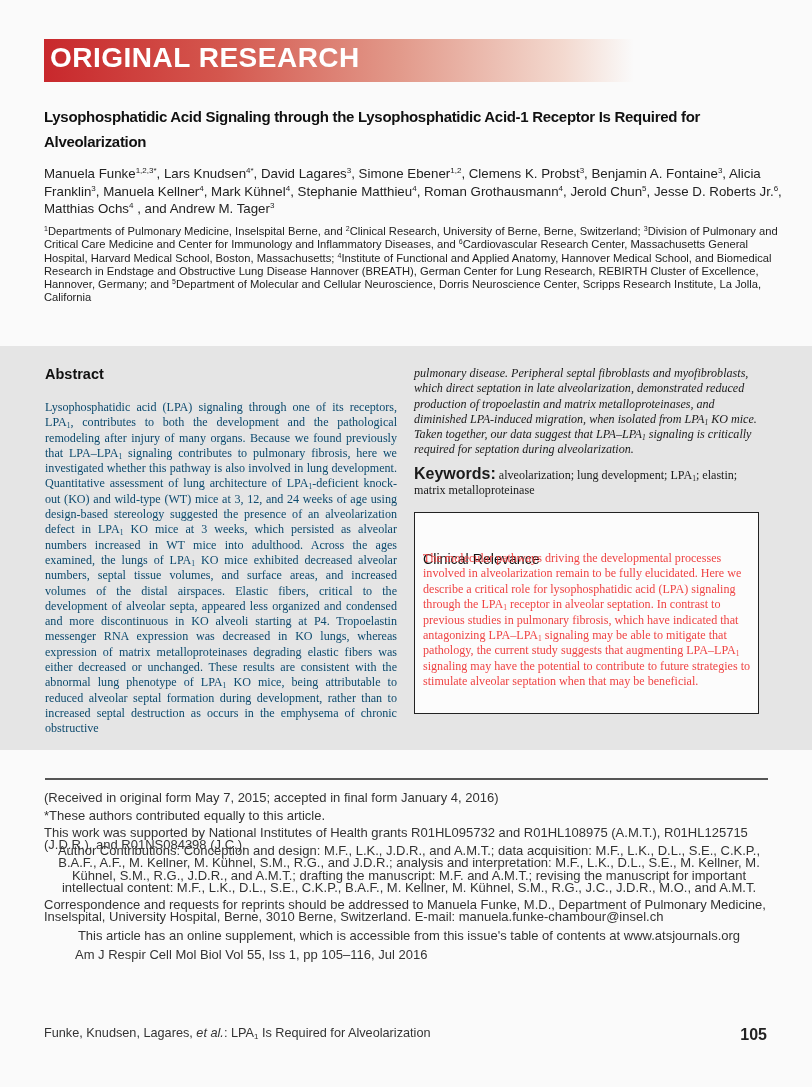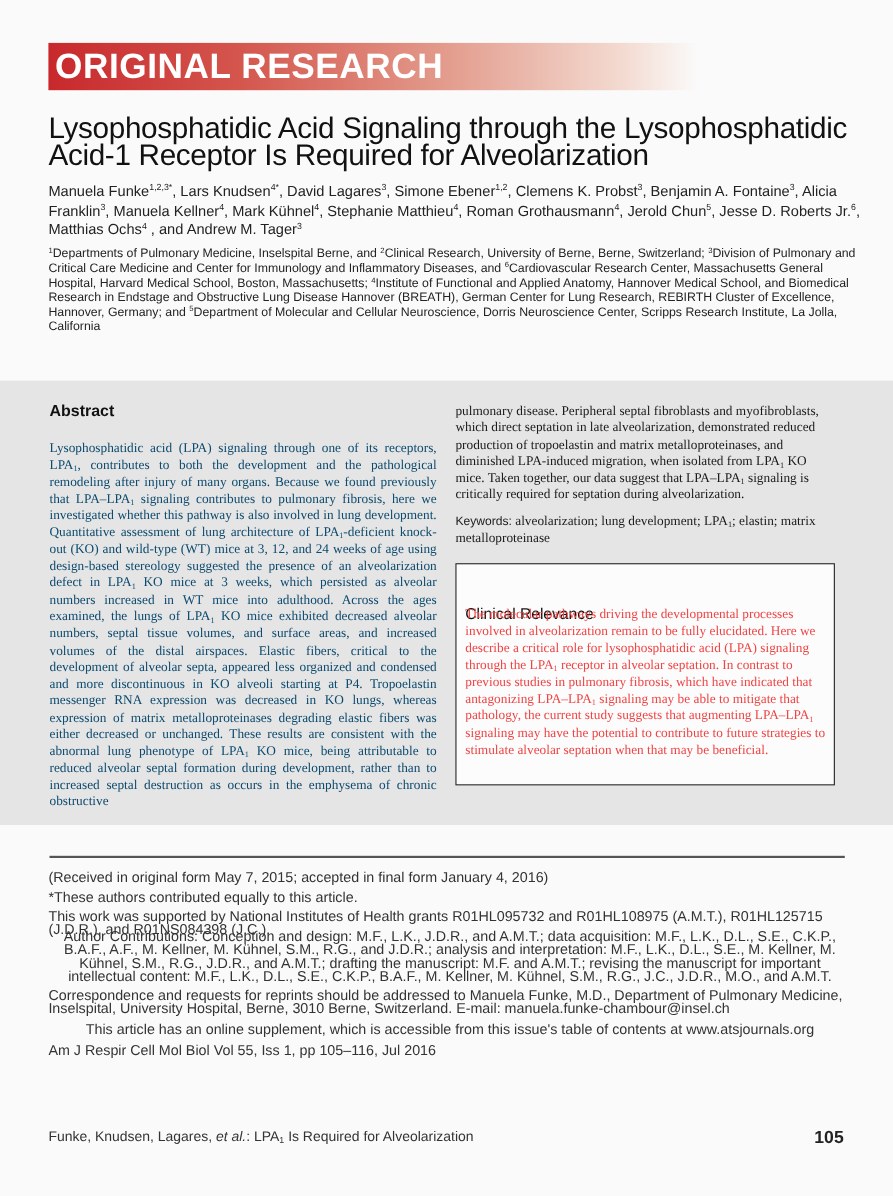--- a/index.html
+++ b/index.html
@@ -4,27 +4,27 @@
 <style>
   * { box-sizing: border-box; margin: 0; padding: 0; }
   html, body { width: 812px; height: 1087px; background: #fafafa; overflow: hidden; }
   body { position: relative; font-family: "Liberation Sans", sans-serif; color: #1a1a1a; }
 
   .banner {
     position: absolute; left: 44px; top: 39px; width: 590px; height: 43px;
     background: linear-gradient(to right, #c8282c 0%, #d4574e 30%, #e2998a 60%, #f3d9cf 88%, #fafafa 100%);
   }
   .banner-text {
-    position: absolute; left: 50px; top: 42px; font-size: 32px; font-weight: bold;
+    position: absolute; left: 50px; top: 42px; font-size: 28px; font-weight: bold;
     color: #ffffff; letter-spacing: 0.5px; font-family: "Liberation Sans", sans-serif; text-align: center;
   }
 
   .title {
     position: absolute; left: 44px; top: 104px; width: 740px;
-    font-size: 27px; font-weight: normal; line-height: 25px; color: #111;
+    font-size: 15px; font-weight: bold; line-height: 25px; color: #111;
     letter-spacing: -0.3px;
   }
 
   .authors {
     position: absolute; left: 44px; top: 165px; width: 740px;
     font-size: 13.3px; line-height: 17.5px; color: #222;
   }
   .authors sup { font-size: 8px; vertical-align: 5px; line-height: 0; }
 
   .affil {
@@ -42,29 +42,29 @@
     position: absolute; left: 45px; top: 366px; font-size: 14.5px; font-weight: bold; color: #111;
   }
 
   .abs-left {
     position: absolute; left: 45px; top: 400px; width: 352px;
     font-family: "Liberation Serif", serif; font-size: 12.1px; line-height: 15.3px; color: #0c4a6e;
     text-align: justify;
   }
   .abs-right {
     position: absolute; left: 414px; top: 366px; width: 348px;
-    font-family: "Liberation Serif", serif; font-size: 12.1px; line-height: 15.3px; color: #1a1a1a;
+    font-family: "Liberation Serif", serif; font-size: 12.1px; line-height: 15.3px; color: #1a1a1a; font-style: italic;
   }
   sub.s { font-size: 7.5px; vertical-align: -2px; line-height: 0; }
 
   .keywords {
     position: absolute; left: 414px; top: 466px; width: 348px;
     font-family: "Liberation Serif", serif; font-size: 12.1px; line-height: 15.3px; color: #1a1a1a;
   }
-  .keywords .kw-label { font-family: "Liberation Sans", sans-serif; font-weight: normal; font-size: 11px; }
+  .keywords .kw-label { font-family: "Liberation Sans", sans-serif; font-weight: bold; font-size: 16px; }
 
   .clin-box {
     position: absolute; left: 414px; top: 512px; width: 345px; height: 202px;
     background: #fcfcfc; border: 1.5px solid #222;
   }
   .clin-heading {
     position: absolute; left: 8px; top: 6px; font-size: 14.2px; font-weight: normal; color: #111; margin-top: 32px;
   }
   .clin-text {
     position: absolute; left: 8px; top: 38px; width: 330px;
@@ -78,21 +78,21 @@
   .foot {
     position: absolute; left: 44px; width: 730px;
     font-size: 13px; line-height: 12.3px; color: #333;
   }
   .foot-received { top: 792px; }
   .foot-equal { top: 810px; }
   .foot-support { top: 827px; }
   .foot-contrib { top: 845px; text-align: center; }
   .foot-corresp { top: 899px; }
   .foot-supp { top: 930px; text-align: center; }
-  .foot-cite { top: 949px; }
+  .foot-cite { top: 949px; margin-left: 31px; }
 
   .running-footer {
     position: absolute; left: 44px; top: 1026px; font-size: 12.7px; color: #333;
   }
   .running-footer sub { font-size: 8px; vertical-align: -2px; line-height: 0; }
   .page-number {
     position: absolute; right: 45px; top: 1026px; font-size: 16px; font-weight: bold; color: #222;
   }
 </style>
 </head>

